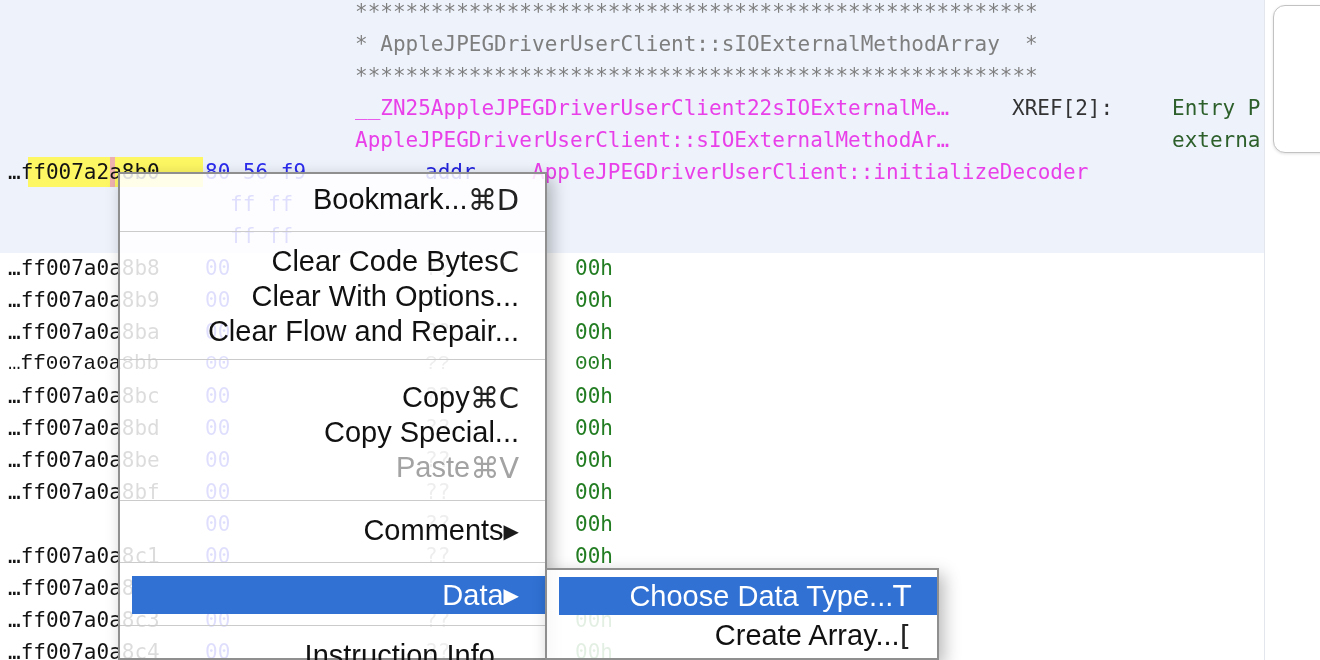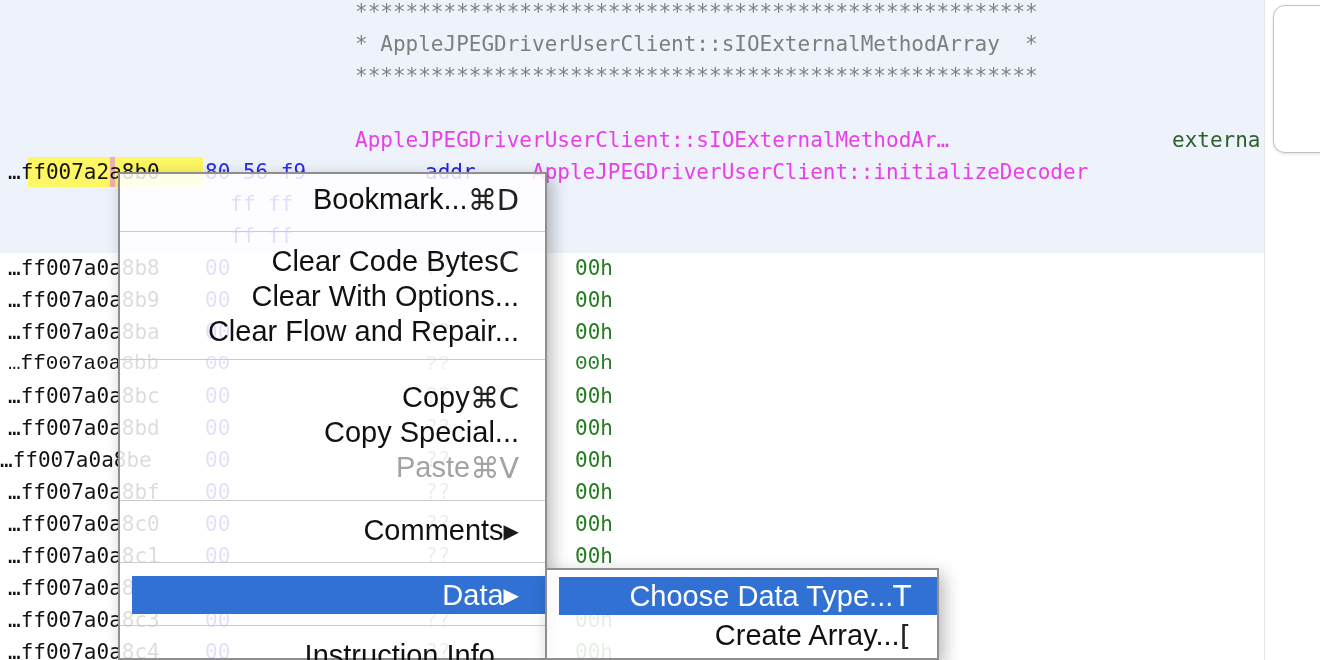--- a/index.html
+++ b/index.html
@@ -66,20 +66,25 @@
     <div class="line" style="top:-4px">
       <span class="c-comment" style="left:355px">******************************************************</span>
     </div>
     <div class="line" style="top:28px">
       <span class="c-comment" style="left:355px">* AppleJPEGDriverUserClient::sIOExternalMethodArray  *</span>
     </div>
     <div class="line" style="top:60px">
       <span class="c-comment" style="left:355px">******************************************************</span>
     </div>
 
+    <div class="line" style="top:92px">
+      <span class="c-label" style="left:355px">__ZN25AppleJPEGDriverUserClient22sIOExternalMe…</span>
+      <span class="c-xref" style="left:1012px">XREF[2]:</span>
+      <span class="c-ref" style="left:1172px">Entry P</span>
+    </div>
     <div class="line" style="top:124px">
       <span class="c-label" style="left:355px">AppleJPEGDriverUserClient::sIOExternalMethodAr…</span>
       <span class="c-ref" style="left:1172px">externa</span>
     </div>
 
     <div class="yellow-hl"></div>
     <div class="cursor"></div>
     <div class="line" style="top:156px">
       <span class="c-addr" style="left:8px">…ff007a2a8b0</span>
       <span class="c-bytes" style="left:205px">80 56 f9</span>
@@ -91,23 +96,23 @@
         <div class="line" style="top: 188px;"><span class="c-bytes" style="left: 230px;">ff ff</span></div>
         <div class="line" style="top: 220px;"><span class="c-bytes" style="left: 230px;">ff ff</span></div>
       </div>
     <div id="data-rows">
         <div class="line" style="top: 252px;"><span class="c-addr" style="left: 8px;">…ff007a0a8b8</span><span class="c-bytes" style="left: 205px;">00</span><span class="c-undef" style="left: 425px;">??</span><span class="c-val" style="left: 575px;">00h</span></div>
         <div class="line" style="top: 284px;"><span class="c-addr" style="left: 8px;">…ff007a0a8b9</span><span class="c-bytes" style="left: 205px;">00</span><span class="c-undef" style="left: 425px;">??</span><span class="c-val" style="left: 575px;">00h</span></div>
         <div class="line" style="top: 316px;"><span class="c-addr" style="left: 8px;">…ff007a0a8ba</span><span class="c-bytes" style="left: 205px;">00</span><span class="c-undef" style="left: 425px;">??</span><span class="c-val" style="left: 575px;">00h</span></div>
         <div class="line" style="top: 348px; font-family: Liberation Mono, monospace;"><span class="c-addr" style="left: 8px;">…ff007a0a8bb</span><span class="c-bytes" style="left: 205px;">00</span><span class="c-undef" style="left: 425px;">??</span><span class="c-val" style="left: 575px;">00h</span></div>
         <div class="line" style="top: 380px;"><span class="c-addr" style="left: 8px;">…ff007a0a8bc</span><span class="c-bytes" style="left: 205px;">00</span><span class="c-undef" style="left: 425px;">??</span><span class="c-val" style="left: 575px;">00h</span></div>
         <div class="line" style="top: 412px;"><span class="c-addr" style="left: 8px;">…ff007a0a8bd</span><span class="c-bytes" style="left: 205px;">00</span><span class="c-undef" style="left: 425px;">??</span><span class="c-val" style="left: 575px;">00h</span></div>
-        <div class="line" style="top: 444px;"><span class="c-addr" style="left: 0;">…ff007a0a8be</span><span class="c-bytes" style="left: 205px;">00</span><span class="c-undef" style="left: 425px;">??</span><span class="c-val" style="left: 575px;">00h</span></div>
+        <div class="line" style="top: 444px;"><span class="c-addr" style="left: 8px;">…ff007a0a8be</span><span class="c-bytes" style="left: 205px;">00</span><span class="c-undef" style="left: 425px;">??</span><span class="c-val" style="left: 575px;">00h</span></div>
         <div class="line" style="top: 476px;"><span class="c-addr" style="left: 8px;">…ff007a0a8bf</span><span class="c-bytes" style="left: 205px;">00</span><span class="c-undef" style="left: 425px;">??</span><span class="c-val" style="left: 575px;">00h</span></div>
-        <div class="line" style="top: 508px;"><span class="c-addr" style="left: 8px;">…ff007a0a8c0</span><span class="c-bytes" style="left: 205px;">00</span><span class="c-undef" style="left: 425px;">??</span><span class="c-val" style="left: 575px;">00h</span></div>
+        <div class="line" style="top: 508px;"><span class="c-bytes" style="left: 205px;">00</span><span class="c-undef" style="left: 425px;">??</span><span class="c-val" style="left: 575px;">00h</span></div>
         <div class="line" style="top: 540px;"><span class="c-addr" style="left: 8px;">…ff007a0a8c1</span><span class="c-bytes" style="left: 205px;">00</span><span class="c-undef" style="left: 425px;">??</span><span class="c-val" style="left: 575px;">00h</span></div>
         <div class="line" style="top: 572px;"><span class="c-addr" style="left: 8px;">…ff007a0a8c2</span><span class="c-bytes" style="left: 205px;">00</span><span class="c-undef" style="left: 425px;">??</span><span class="c-val" style="left: 575px;">00h</span></div>
         <div class="line" style="top: 604px;"><span class="c-addr" style="left: 8px;">…ff007a0a8c3</span><span class="c-bytes" style="left: 205px;">00</span><span class="c-undef" style="left: 425px;">??</span><span class="c-val" style="left: 575px;">00h</span></div>
         <div class="line" style="top: 636px;"><span class="c-addr" style="left: 8px;">…ff007a0a8c4</span><span class="c-bytes" style="left: 205px;">00</span><span class="c-undef" style="left: 425px;">??</span><span class="c-val" style="left: 575px;">00h</span></div>
       </div>
   </div>
 
   <div class="scroll-strip">
     <div class="scroll-thumb"></div>
   </div>

